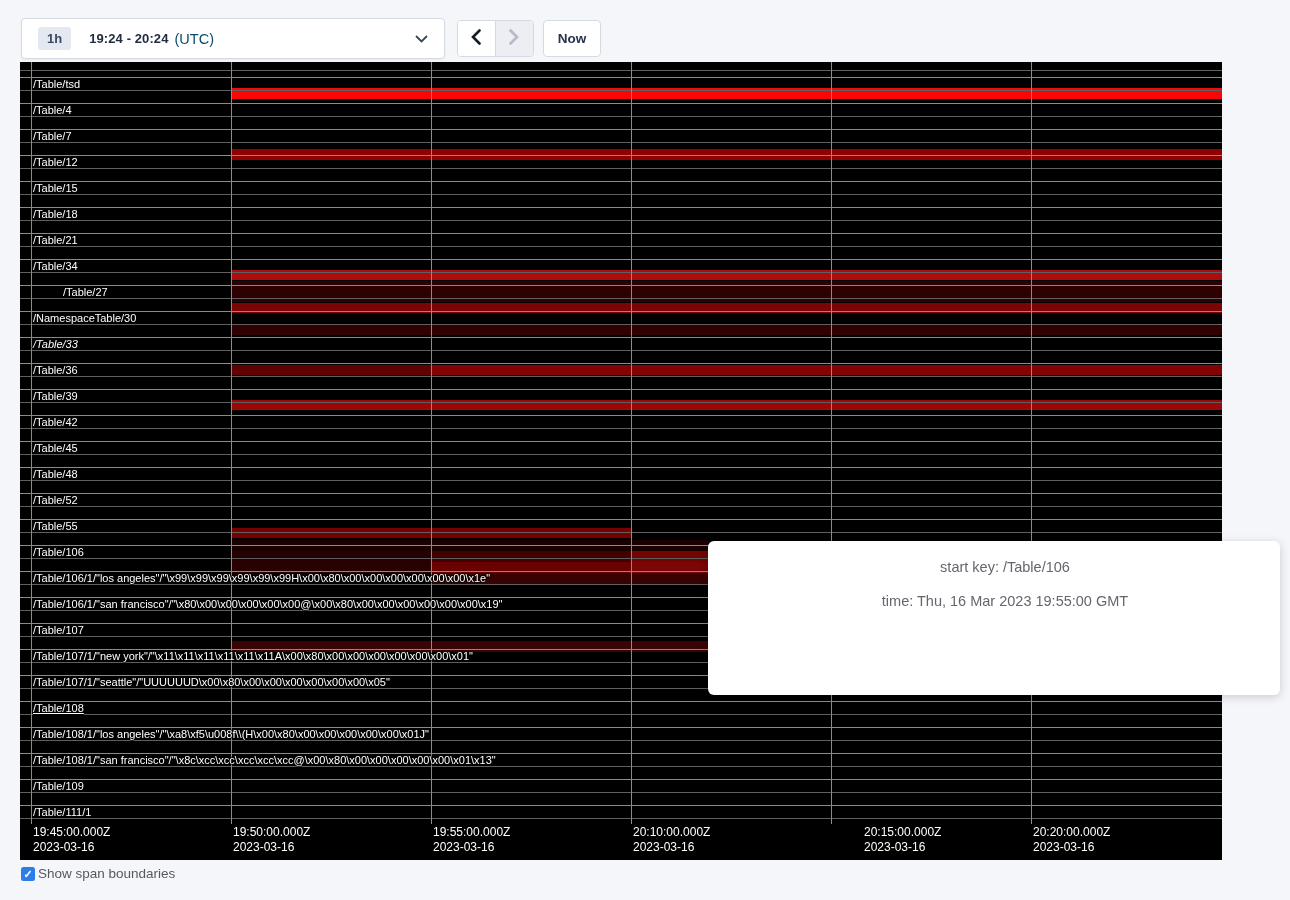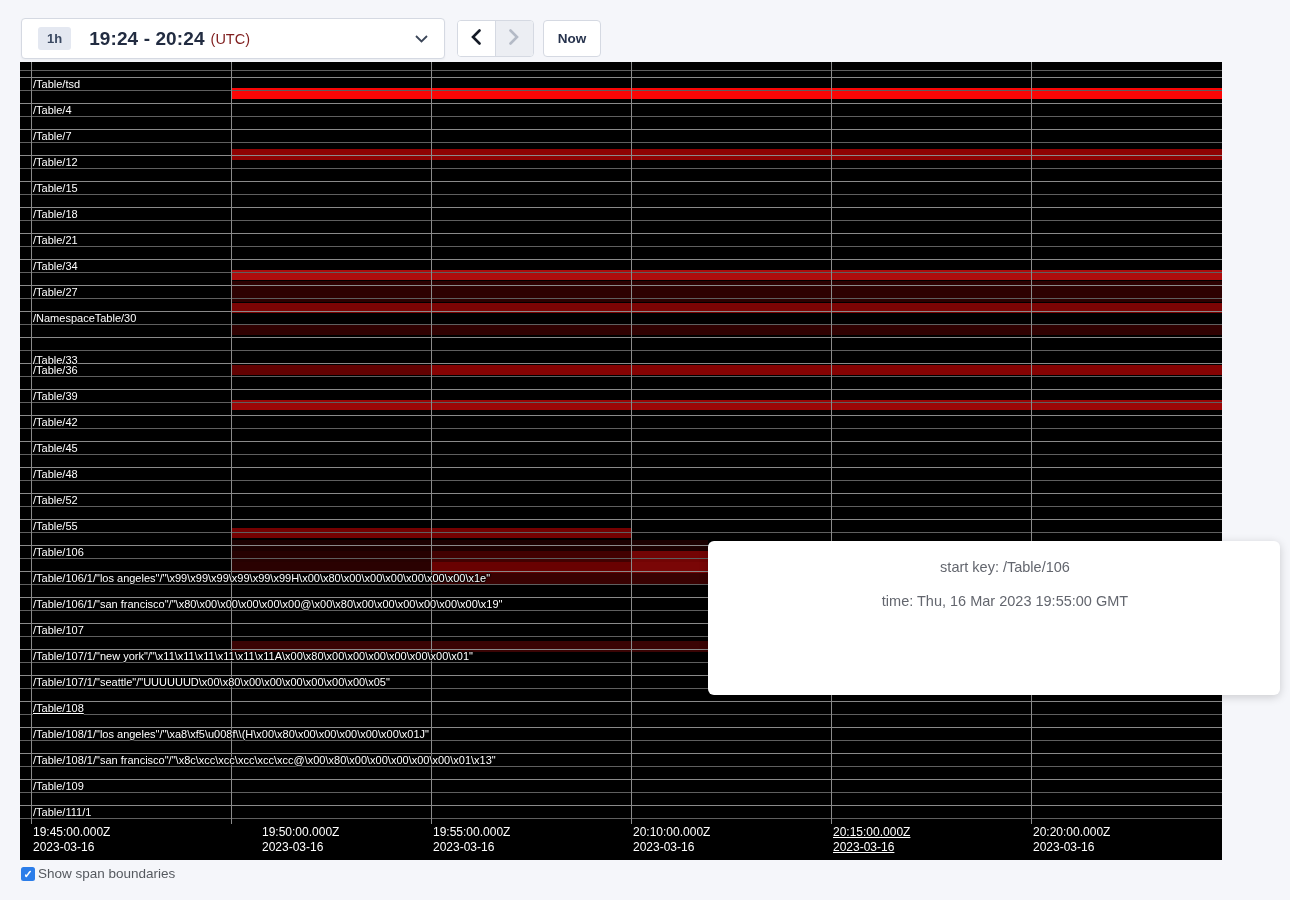--- a/index.html
+++ b/index.html
@@ -10,22 +10,22 @@
   .range-control{
     position:absolute; left:21px; top:18px; width:424px; height:41px;
     background:#fff; border:1px solid #d5d9e2; border-radius:4px;
     display:flex; align-items:center; cursor:pointer;
     box-shadow:0 1px 2px rgba(40,50,70,.05);
   }
   .range-badge{
     margin-left:16px; background:#e4e8f1; color:#3b4962;
     font-size:13px; font-weight:bold; padding:4px 9px; border-radius:3px;
   }
-  .range-label{ margin-left:18px; font-size:19px; font-weight:bold; color:#222c41; letter-spacing:.1px;}
-  .range-suffix{ margin-left:6px; font-size:14.5px; color:#7f1d1d; }
+  .range-label{ margin-left:18px; font-size:13px; font-weight:bold; color:#222c41; letter-spacing:.1px;}
+  .range-suffix{ margin-left:6px; font-size:14.5px; color:#0c4a6e; }
   .range-caret{ margin-left:auto; margin-right:16px; display:flex; }
 
   .nav-group{
     position:absolute; left:457px; top:20px; width:77px; height:37px;
     border:1px solid #d5d9e2; border-radius:4px; overflow:hidden;
     display:flex; background:#fff;
   }
   .nav-btn{ width:50%; display:flex; align-items:center; justify-content:center; cursor:pointer; }
   .nav-btn.prev{ border-right:1px solid #d5d9e2; background:#fff; }
   .nav-btn.next{ background:#eceef3; cursor:default; }
@@ -191,23 +191,23 @@
     <div class="glv" style="left: 811px; background: rgb(138, 138, 138);"></div>
     <div class="glv" style="left: 1011px; background: rgb(138, 138, 138);"></div>
     <div class="rowlabel" style="top: 16px;">/Table/tsd</div>
     <div class="rowlabel" style="top: 42px;">/Table/4</div>
     <div class="rowlabel" style="top: 68px;">/Table/7</div>
     <div class="rowlabel" style="top: 94px;">/Table/12</div>
     <div class="rowlabel" style="top: 120px;">/Table/15</div>
     <div class="rowlabel" style="top: 146px;">/Table/18</div>
     <div class="rowlabel" style="top: 172px;">/Table/21</div>
     <div class="rowlabel" style="top: 198px;">/Table/34</div>
-    <div class="rowlabel" style="top: 224px;">/Table/27</div>
+    <div class="rowlabel" style="top: 224px; padding-left: 30px;">/Table/27</div>
     <div class="rowlabel" style="top: 250px;">/NamespaceTable/30</div>
-    <div class="rowlabel" style="top: 292px;">/Table/33</div>
+    <div class="rowlabel" style="top: 276px; font-style: italic;">/Table/33</div>
     <div class="rowlabel" style="top: 302px;">/Table/36</div>
     <div class="rowlabel" style="top: 328px;">/Table/39</div>
     <div class="rowlabel" style="top: 354px;">/Table/42</div>
     <div class="rowlabel" style="top: 380px;">/Table/45</div>
     <div class="rowlabel" style="top: 406px;">/Table/48</div>
     <div class="rowlabel" style="top: 432px;">/Table/52</div>
     <div class="rowlabel" style="top: 458px;">/Table/55</div>
     <div class="rowlabel" style="top: 484px;">/Table/106</div>
     <div class="rowlabel" style="top: 510px;">/Table/106/1/"los angeles"/"\x99\x99\x99\x99\x99\x99H\x00\x80\x00\x00\x00\x00\x00\x00\x1e"</div>
     <div class="rowlabel" style="top: 536px;">/Table/106/1/"san francisco"/"\x80\x00\x00\x00\x00\x00@\x00\x80\x00\x00\x00\x00\x00\x00\x19"</div>
@@ -216,33 +216,33 @@
     <div class="rowlabel" style="top: 614px;">/Table/107/1/"seattle"/"UUUUUUD\x00\x80\x00\x00\x00\x00\x00\x00\x05"</div>
     <div class="rowlabel" style="top: 640px; text-decoration: underline;">/Table/108</div>
     <div class="rowlabel" style="top: 666px;">/Table/108/1/"los angeles"/"\xa8\xf5\u008f\\(H\x00\x80\x00\x00\x00\x00\x00\x01J"</div>
     <div class="rowlabel" style="top: 692px;">/Table/108/1/"san francisco"/"\x8c\xcc\xcc\xcc\xcc\xcc@\x00\x80\x00\x00\x00\x00\x00\x01\x13"</div>
     <div class="rowlabel" style="top: 718px;">/Table/109</div>
     <div class="rowlabel" style="top: 744px;">/Table/111/1</div>
     <div class="xtick" style="left: 13px;">
       <div>19:45:00.000Z</div>
       <div>2023-03-16</div>
     </div>
-    <div class="xtick" style="left: 213px; margin-left: 29px;">
+    <div class="xtick" style="left: 213px;">
       <div>19:50:00.000Z</div>
       <div>2023-03-16</div>
     </div>
     <div class="xtick" style="left: 413px;">
       <div>19:55:00.000Z</div>
       <div>2023-03-16</div>
     </div>
     <div class="xtick" style="left: 613px;">
       <div>20:10:00.000Z</div>
       <div>2023-03-16</div>
     </div>
-    <div class="xtick" style="left: 813px; text-decoration: underline;">
+    <div class="xtick" style="left: 844px;">
       <div>20:15:00.000Z</div>
       <div>2023-03-16</div>
     </div>
     <div class="xtick" style="left: 1013px;">
       <div>20:20:00.000Z</div>
       <div>2023-03-16</div>
     </div>
   </div>
 
 <div class="kv-tooltip">

